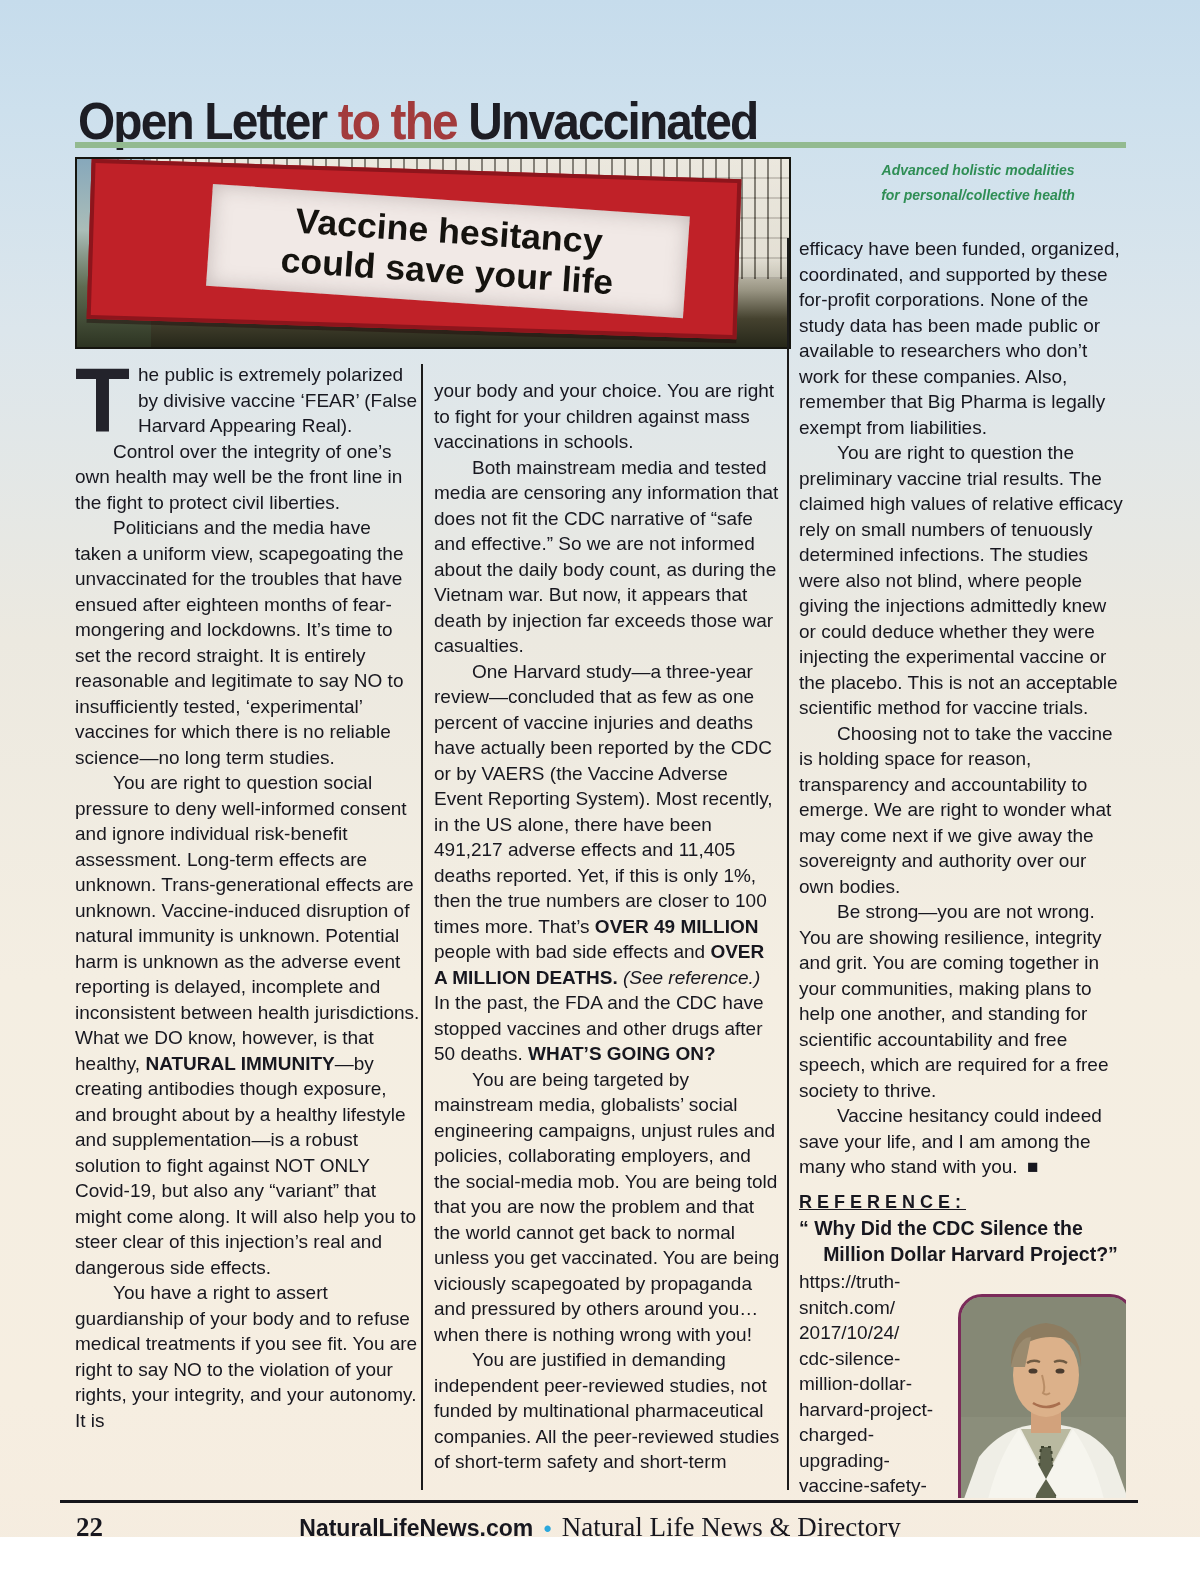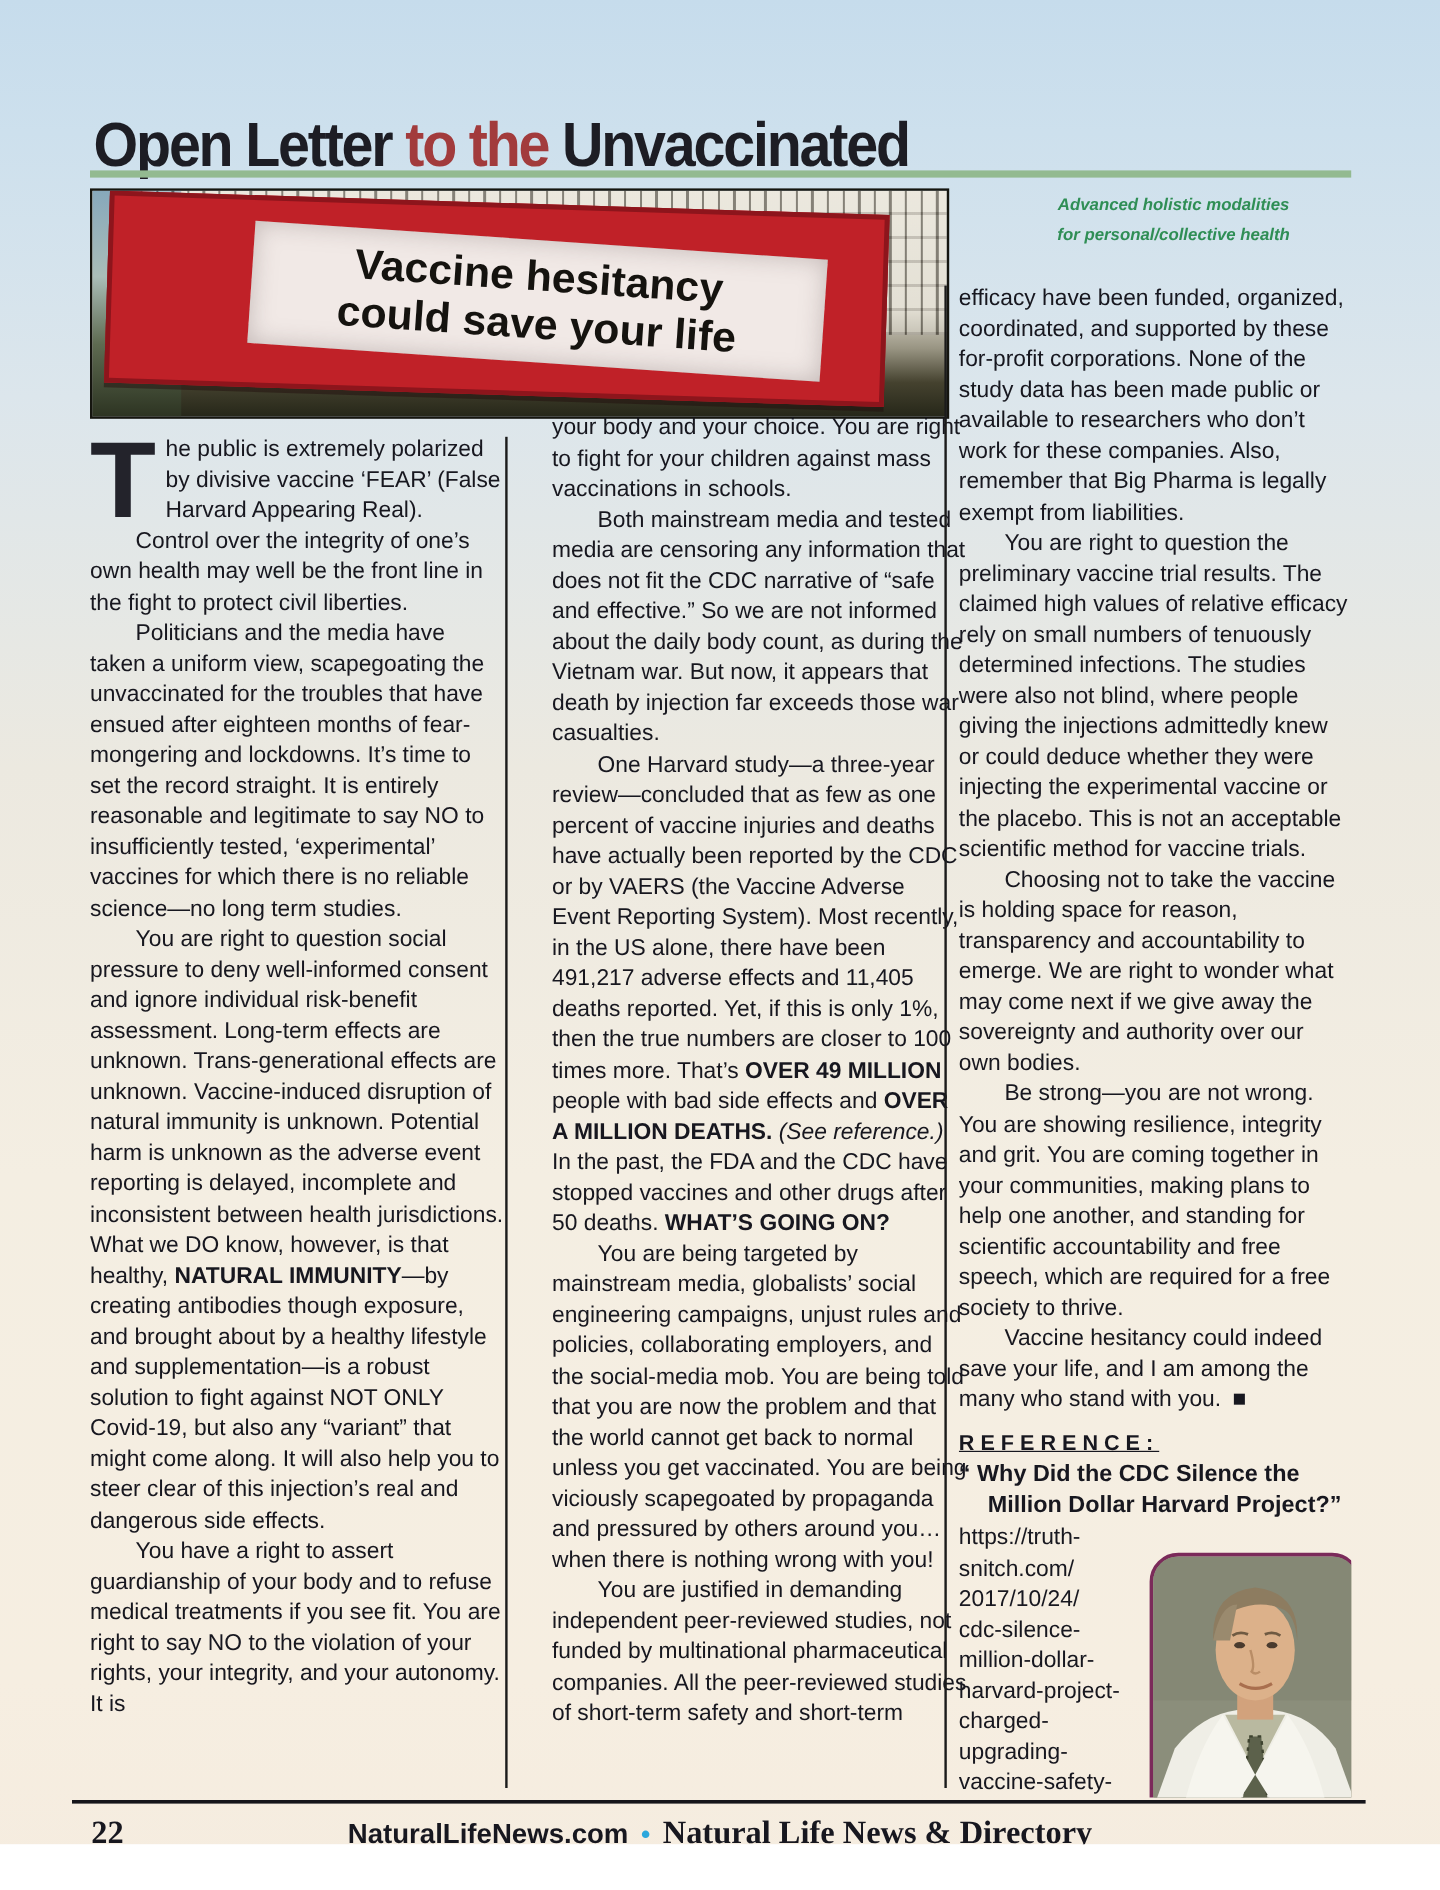--- a/index.html
+++ b/index.html
@@ -56,21 +56,21 @@
     position:absolute;left:116px;top:26px;width:478px;height:102px;
     transform:rotate(2.1deg);background:#f1e9e6;
     box-shadow:inset 0 0 20px rgba(125,110,110,.4);
     display:flex;flex-direction:column;align-items:center;justify-content:center;
   }
   .sign-line{font-size:35px;line-height:40px;font-weight:700;color:#15130f;letter-spacing:0;transform:scaleX(1.02);}
 
   
   .col{position:absolute;font-size:19px;line-height:25.5px;overflow:hidden;}
   .col-1{left:75px;top:362px;width:346px;height:1132px;}
-  .col-2{left:434px;top:344px;width:346px;height:1132px;margin-left:26px;}
+  .col-2{left:434px;top:378px;width:346px;height:1132px;}
   .col-3{left:799px;top:236px;width:327px;height:1262px;}
   .para{margin:0;text-indent:38px;}
   .para.noindent{text-indent:0;}
   .para .b{font-weight:700;}
   .para .i{font-style:italic;}
   .dropcap{
     float:left;font-size:90px;line-height:70px;font-weight:700;color:#23232b;
     margin:4px 8px 0 0;
   }
   .vrule{position:absolute;width:2px;background:#1b1b1b;}
@@ -89,21 +89,21 @@
     border:3px solid var(--portrait-border);border-radius:24px;overflow:hidden;
     background:linear-gradient(160deg,#9a9d8a 0%,#83866f 60%,#6e7160 100%);
   }
 
   
   .footer-rule{position:absolute;left:60px;right:62px;top:1500px;height:3px;background:#15151a;}
   .page-number{position:absolute;left:76px;top:1512px;font-family:"Liberation Serif",serif;font-weight:700;font-size:27px;}
   .footer-center{position:absolute;left:0;right:0;top:1512px;text-align:center;white-space:nowrap;}
   .footer-site{font-size:23px;font-weight:700;font-family:"Liberation Sans",sans-serif;}
   .footer-sep{color:var(--footer-dot);font-size:22px;font-weight:700;padding:0 6px;}
-  .footer-mag{font-family:"Liberation Serif",serif;font-size:27px;font-weight:700;}
+  .footer-mag{font-family:"Liberation Serif",serif;font-size:27px;font-weight:400;}
 </style>
 </head>
 <body>
 
 <div class="page">
 
   <h1 class="title"><span>Open Letter </span><span class="accent">to the</span><span> Unvaccinated</span></h1>
 
 
   <div class="green-rule"></div>

